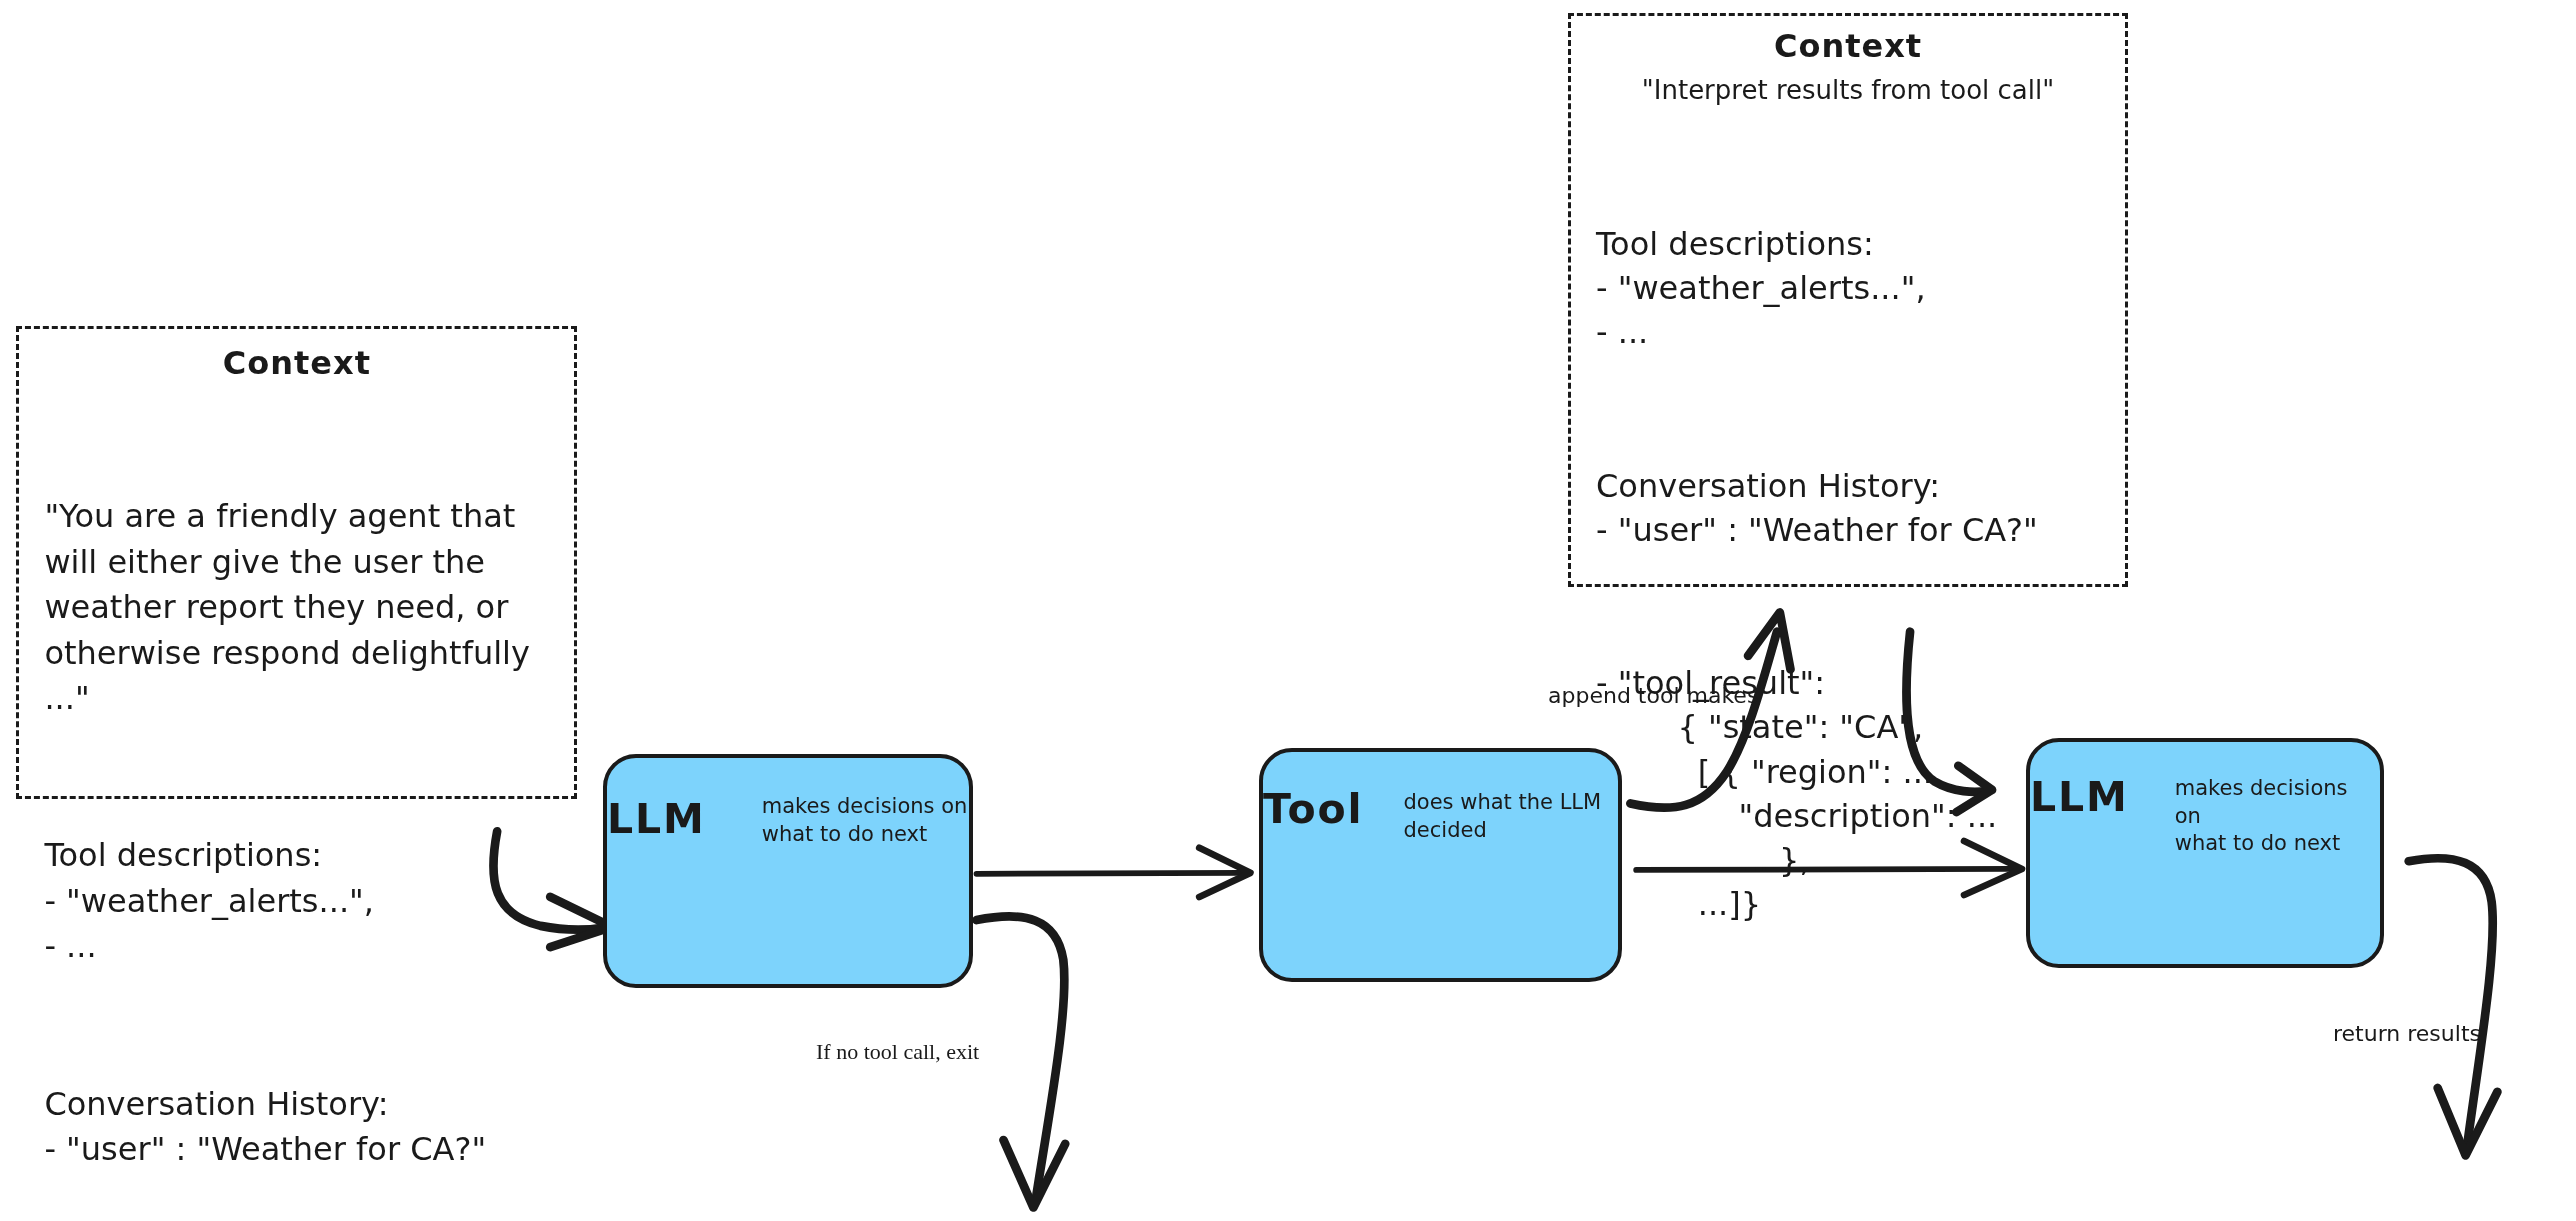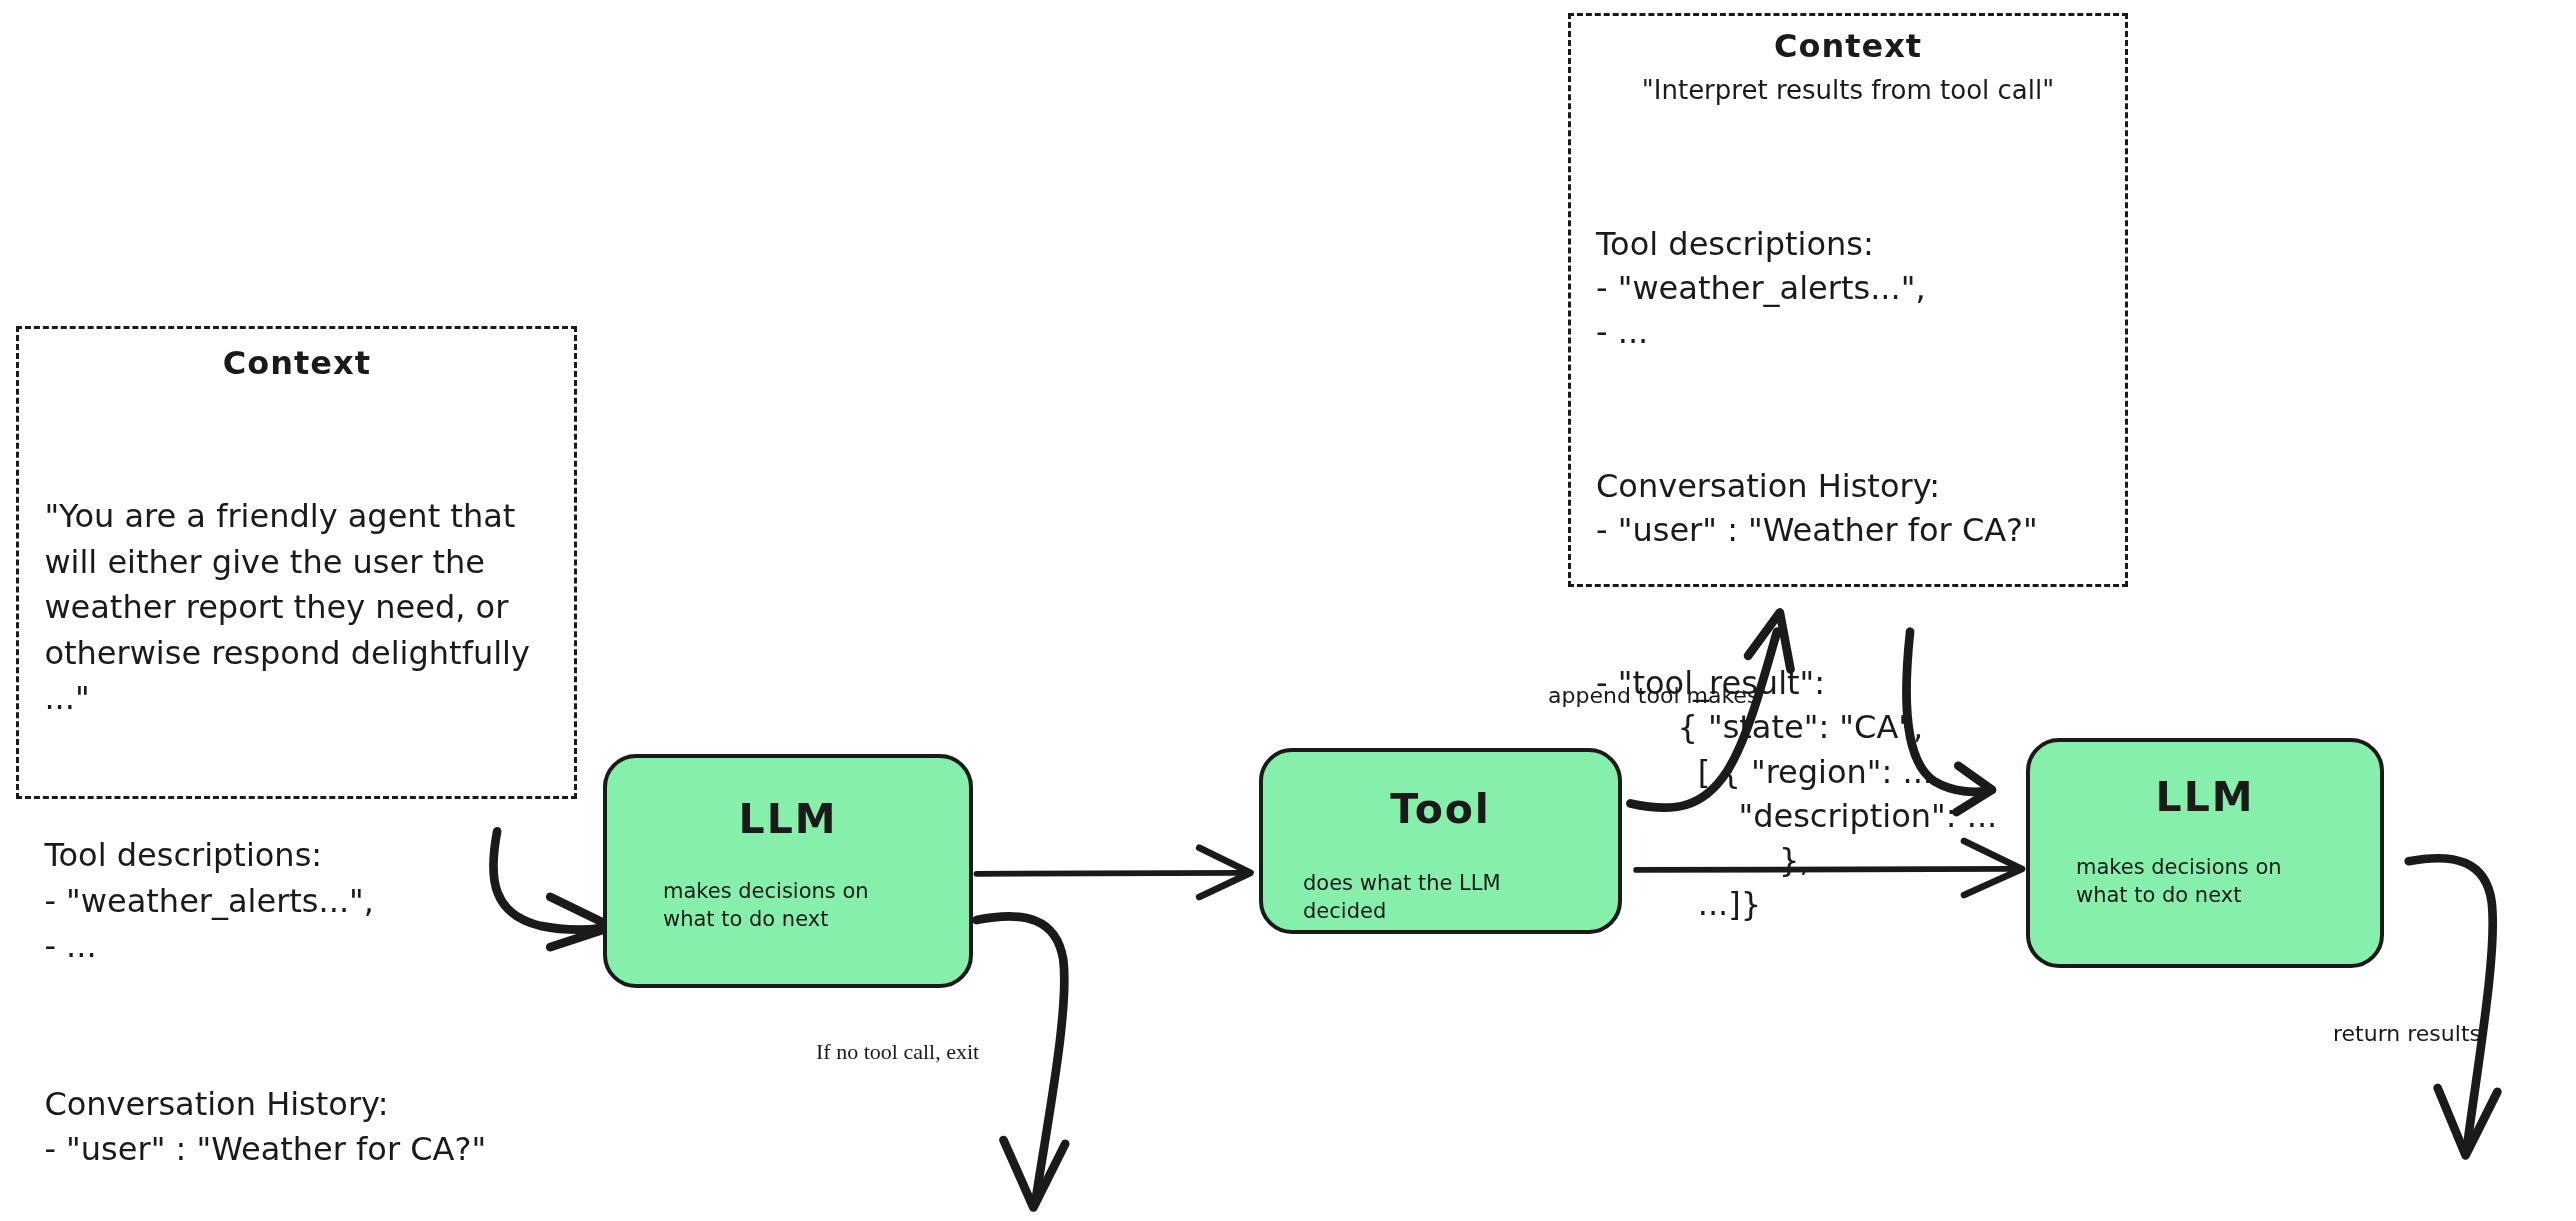--- a/index.html
+++ b/index.html
@@ -71,25 +71,25 @@
     font-size: 26px;
     color: #1a1a1a;
     margin: 0 0 29px 0;
   }
 
   
   .node {
     position: absolute;
     border: 4.8px solid #1a1a1a;
     border-radius: 33px;
-    background: #86efac;
+    background: #7dd3fc;
     box-sizing: border-box;
     display: flex;
-    flex-direction: column;
-    align-items: center;
+    flex-direction: row;
+    align-items: flex-start;
     justify-content: flex-start;
   }
   .node-title {
     font-size: 41px;
     font-weight: 700;
     color: #1a1a1a;
     letter-spacing: 1.9px;
     text-align: center;
   }
   .node-sub {
@@ -97,21 +97,21 @@
     line-height: 1.32;
     color: #1a1a1a;
     text-align: left;
     white-space: pre-line;
   }
 
   #node-llm-1 { left: 603px; top: 754px; width: 370px; height: 234px; }
   #node-llm-1 .node-title { margin-top: 37px; }
   #node-llm-1 .node-sub { margin-top: 35px; align-self: flex-start; margin-left: 56px; }
 
-  #node-tool { left: 1259px; top: 748px; width: 363px; height: 186px; }
+  #node-tool { left: 1259px; top: 748px; width: 363px; height: 234px; }
   #node-tool .node-title { margin-top: 33px; }
   #node-tool .node-sub { margin-top: 37px; align-self: flex-start; margin-left: 40px; }
 
   #node-llm-2 { left: 2026px; top: 738px; width: 358px; height: 230px; }
   #node-llm-2 .node-title { margin-top: 31px; }
   #node-llm-2 .node-sub { margin-top: 33px; align-self: flex-start; margin-left: 46px; }
 
   
   .edge-label {
     position: absolute;

